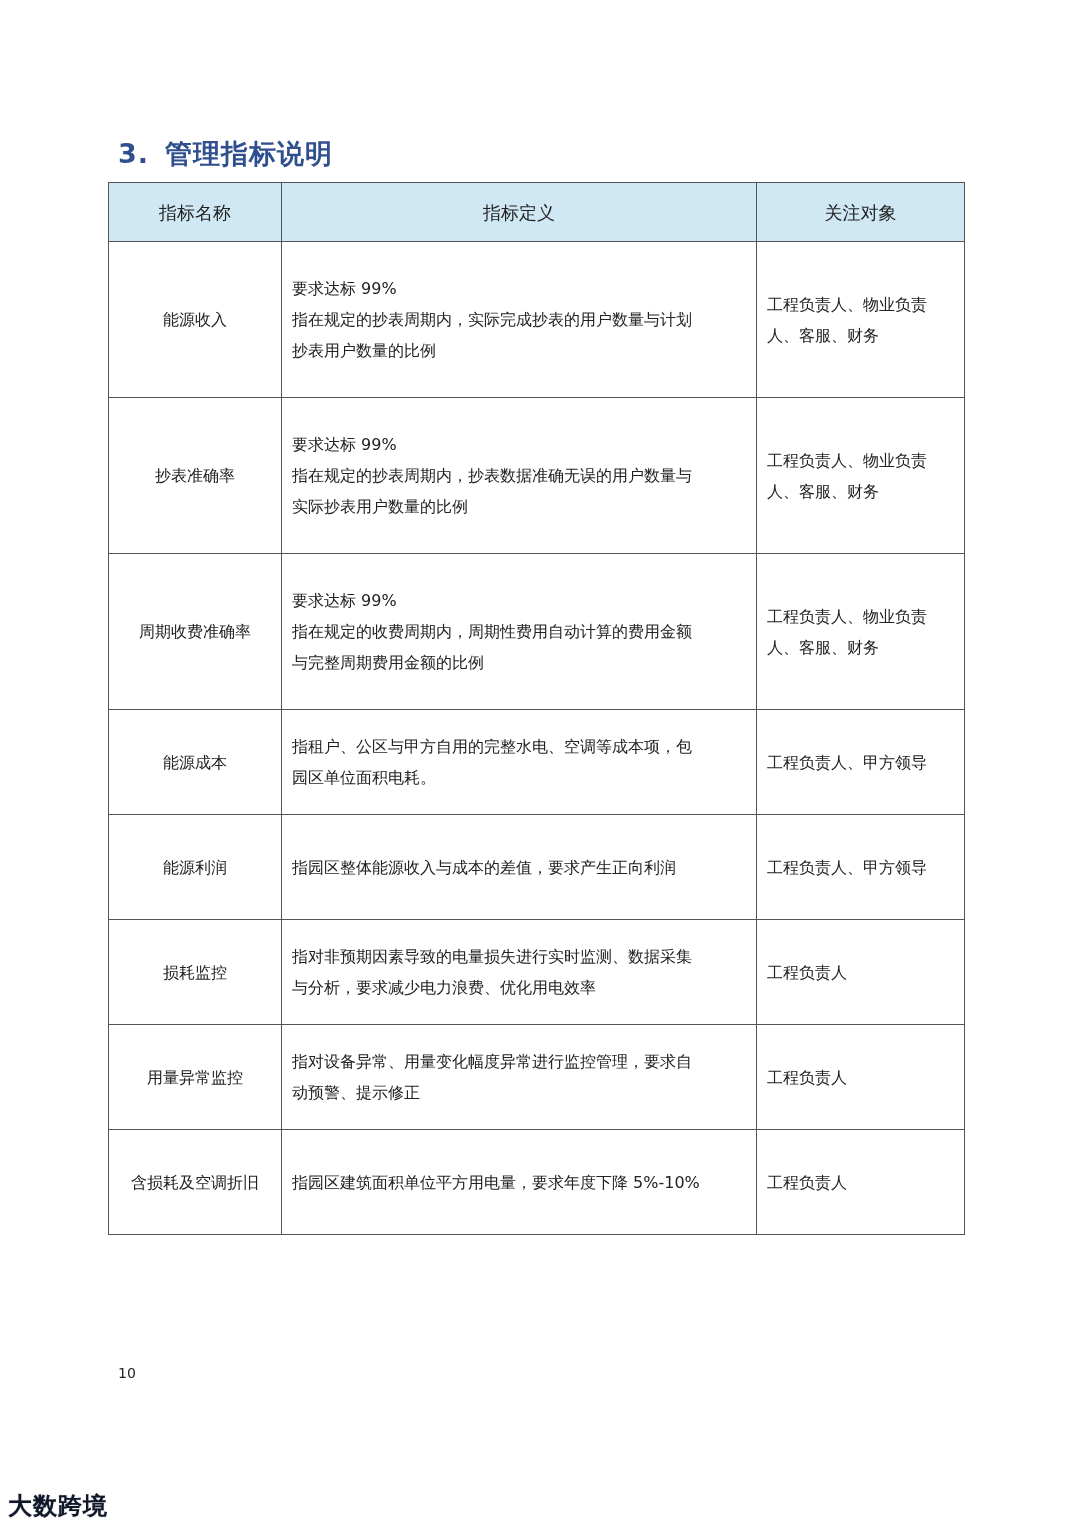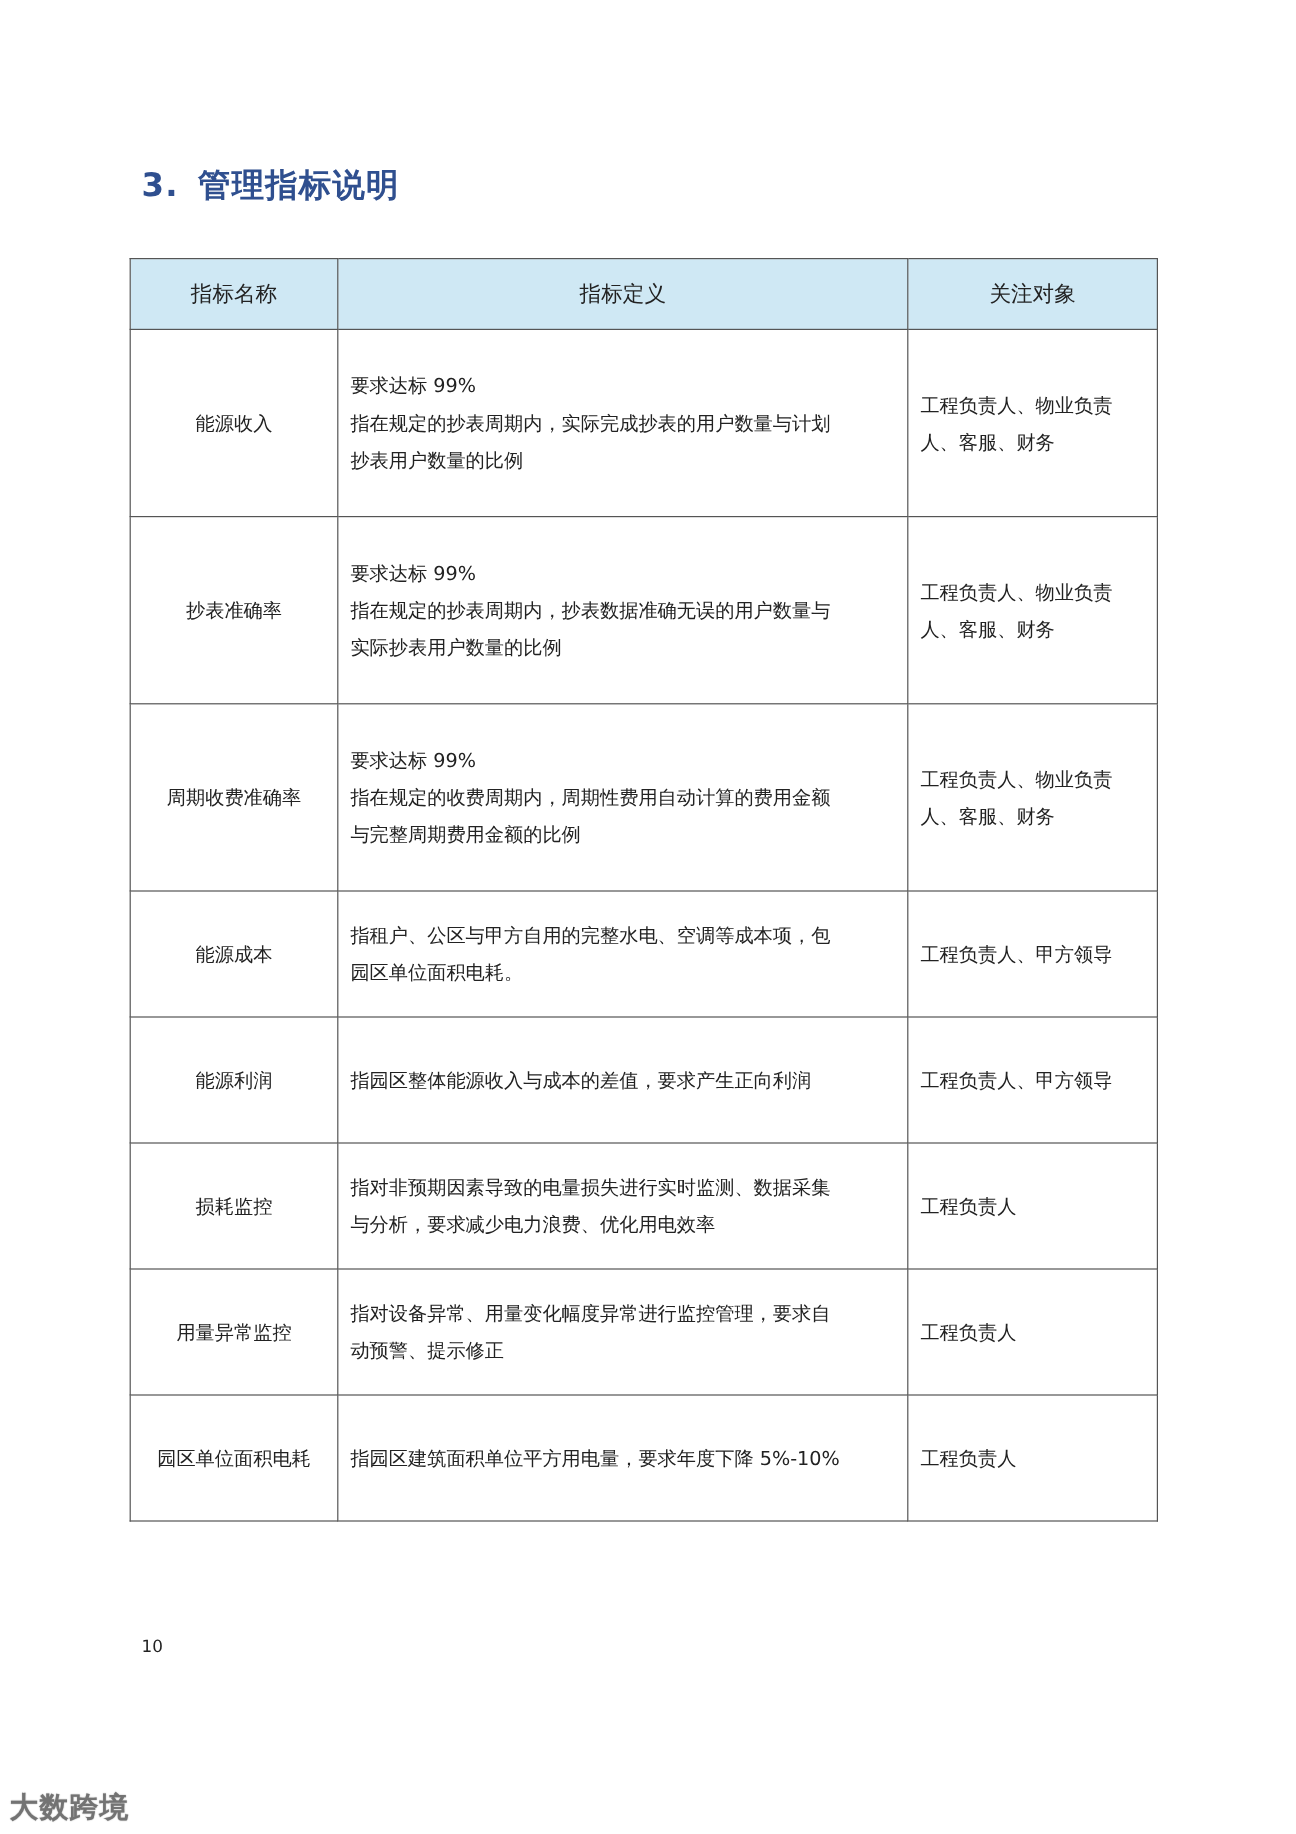--- a/index.html
+++ b/index.html
@@ -2,29 +2,29 @@
 <html><head>
 <meta charset="utf-8">
 <style>
   html, body { margin: 0; padding: 0; background: #ffffff; }
   body { width: 1080px; height: 1528px; position: relative; overflow: hidden;
          font-family: "DejaVu Sans", "Liberation Sans", sans-serif; color: #222; }
   .section-title { position: absolute; left: 118px; top: 136px; font-size: 27px; font-weight: bold;
                    color: #2f4f8f; letter-spacing: 1px; }
   .section-title .num { margin-right: 16px; }
   table.metrics { position: absolute; left: 108px; top: 182px; width: 856px;
-                  border-collapse: collapse; table-layout: fixed; margin-top: 33px; }
+                  border-collapse: collapse; table-layout: fixed; }
   table.metrics th, table.metrics td { border: 1.5px solid #555; font-size: 16px; line-height: 31px; }
   table.metrics th { background: #cfe8f4; height: 56px; font-weight: normal; font-size: 18px; text-align: center; color: #222; }
   td.name { text-align: center; }
   td.def, td.target { text-align: left; padding: 0 10px; vertical-align: middle; }
   tr.r-tall td { height: 153px; }
   tr.r-mid td { height: 102px; }
   .page-num { position: absolute; left: 118px; top: 1365px; font-size: 14px; color: #222; }
-  .watermark { position: absolute; left: 8px; top: 1490px; font-size: 24px; font-weight: bold; color: #737373;
+  .watermark { position: absolute; left: 8px; top: 1490px; font-size: 24px; font-weight: bold; color: #0f172a;
                text-shadow: 0 0 1px #bdbdbd, 0 0 1px #bdbdbd; letter-spacing: 1px; text-align: center; }
 </style>
 </head>
 <body>
 
 <div class="section-title">
   <span class="num">3.</span><span>管理指标说明</span>
 </div>
 
 <table class="metrics">
@@ -93,21 +93,21 @@
       </tr>
       <tr class="r-mid">
         <td class="name">用量异常监控</td>
         <td class="def">
           <div>指对设备异常、用量变化幅度异常进行监控管理，要求自</div>
           <div>动预警、提示修正</div>
         </td>
         <td class="target">工程负责人</td>
       </tr>
       <tr class="r-mid">
-        <td class="name">园区单位面积电耗</td>
+        <td class="name">含损耗及空调折旧</td>
         <td class="def">
           <div>指园区建筑面积单位平方用电量，要求年度下降 5%-10%</div>
         </td>
         <td class="target">工程负责人</td>
       </tr>
     </tbody>
 </table>
 
 <div class="page-num">10</div>
 <div class="watermark"><span>大数跨境</span></div>

